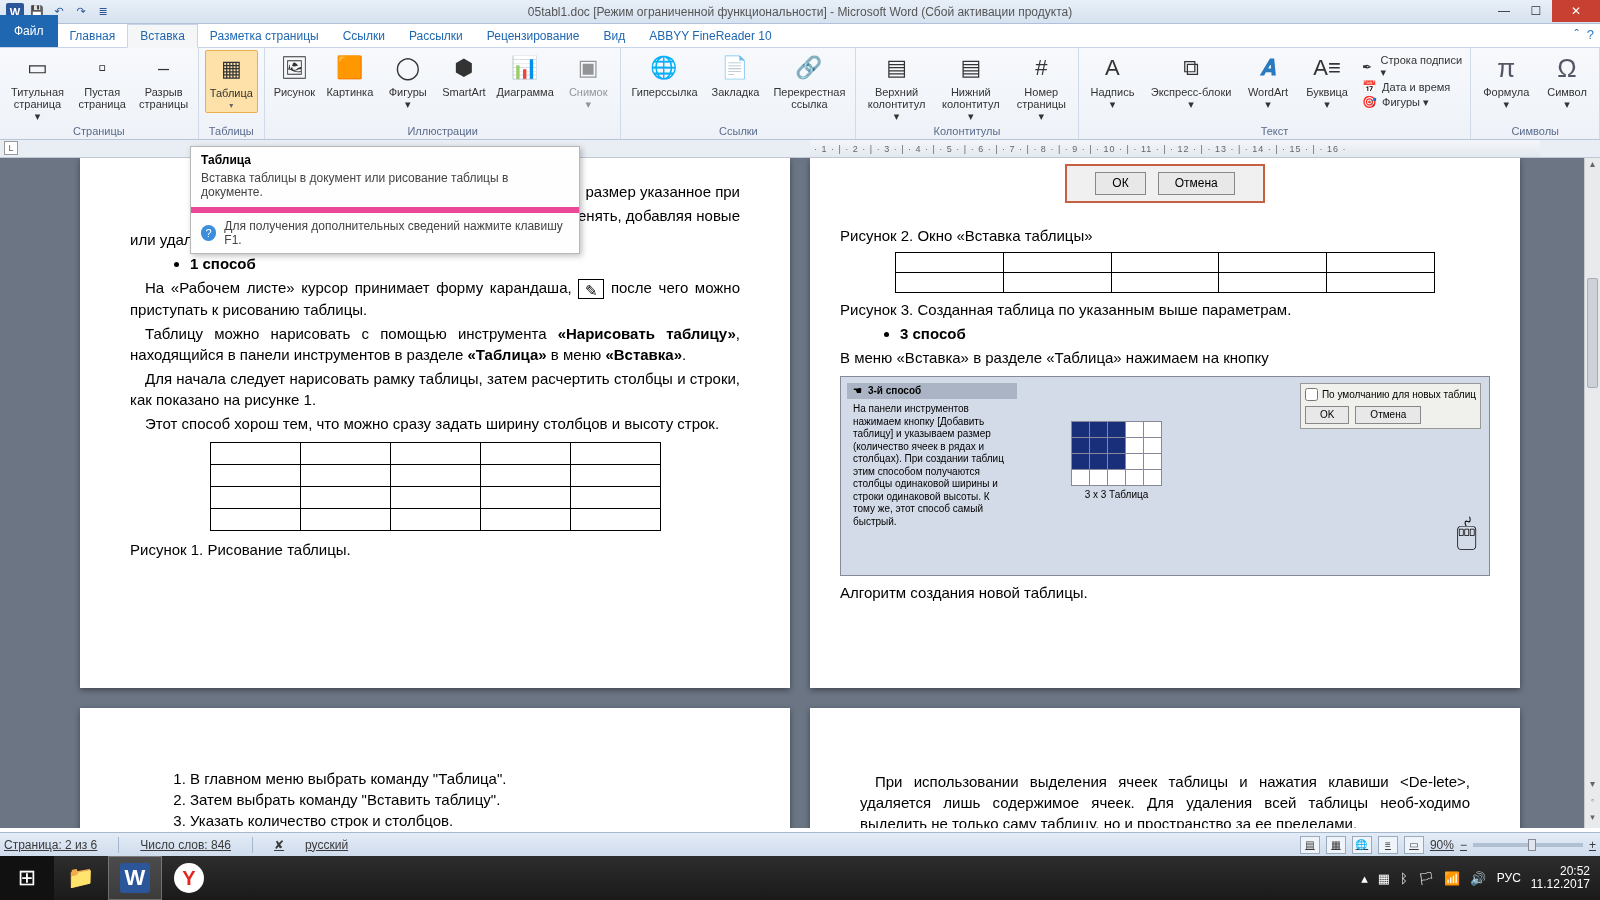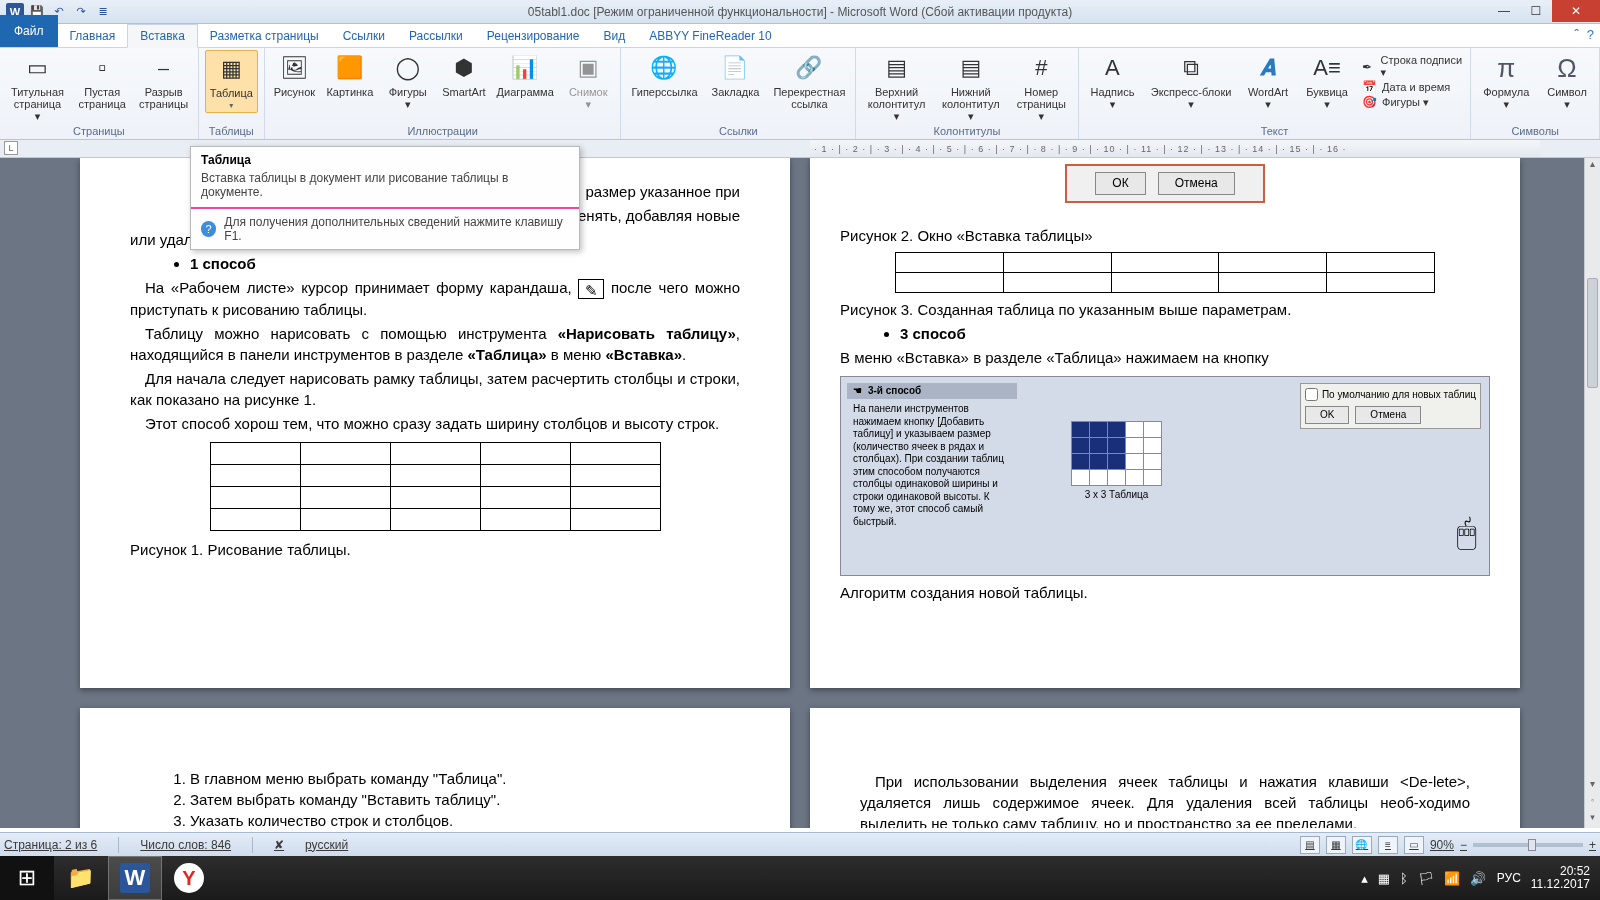--- a/index.html
+++ b/index.html
@@ -76,21 +76,21 @@
 .grid-picker { position:absolute; left:230px; top:44px; }
 .grid-picker table { border-collapse:collapse; background:#fff; border:1px solid #667; }
 .grid-picker td { width:18px; height:16px; border:1px solid #889; }
 .grid-picker td.sel { background:#1a2f7a; }
 .grid-caption { font-size:10px; text-align:center; margin-top:2px; }
 .mouse-icon { position:absolute; right:12px; bottom:18px; font-size:34px; }
 
 
 .tt { position:absolute; z-index:50; background:#fefefe; border:1px solid #b8b8b8; box-shadow:2px 2px 6px rgba(0,0,0,.25); font-size:12px; width:390px; left:190px; top:146px; }
 .tt-title { font-weight:bold; padding:6px 10px 2px; }
-.tt-body { padding:2px 10px 8px; color:#444; border-bottom:2px solid #ec4899; }
+.tt-body { padding:2px 10px 8px; color:#444; border-bottom:6px solid #ec4899; }
 .tt-help { padding:6px 10px; display:flex; gap:8px; align-items:center; color:#444; }
 .tt-help .qm { width:16px; height:16px; border-radius:8px; background:#3a8edb; color:#fff; font-size:11px; display:flex; align-items:center; justify-content:center; }
 
 
 .vruler { position:absolute; left:24px; top:158px; width:18px; bottom:72px; background:linear-gradient(90deg,#f0f4f8,#dfe6ee); border-right:1px solid #c0c8d4; font-size:9px; color:#666; writing-mode:vertical-rl; text-align:center; overflow:hidden; letter-spacing:3px; }
 
 
 .vscroll { position:absolute; right:0; top:158px; width:16px; bottom:72px; background:#e8eaec; border-left:1px solid #c8ccd0; }
 .vscroll .thumb { position:absolute; left:2px; right:2px; top:120px; height:110px; background:#cdd2d8; border:1px solid #aab; border-radius:2px; }
 .vscroll .arr { position:absolute; left:0; right:0; height:16px; text-align:center; font-size:10px; color:#666; }

